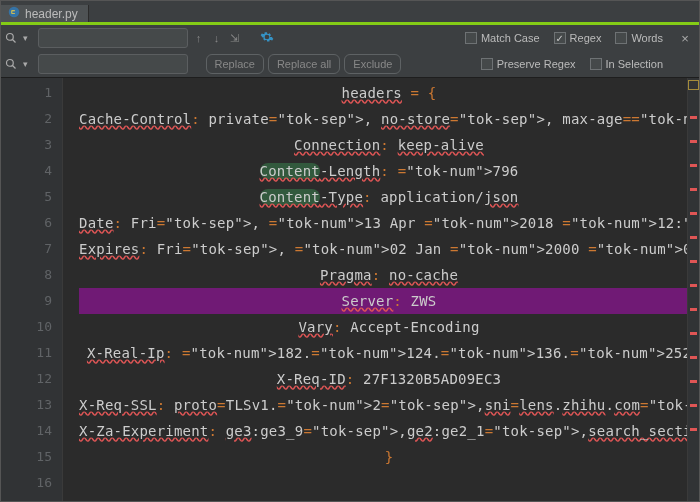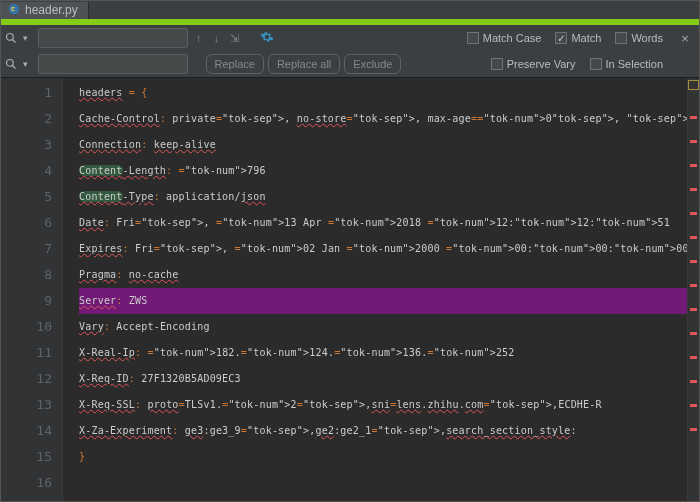--- a/index.html
+++ b/index.html
@@ -11,22 +11,22 @@
     width: 700px;
     height: 502px;
     overflow: hidden;
     border: 1px solid #555;
   }
   
   .tabbar {
     height: 24px;
     background: #3c3f41;
     display: flex;
-    align-items: center;
-    border-bottom: 6px solid #84cc16;
+    align-items: flex-end;
+    border-bottom: 3px solid #84cc16;
   }
   .tab {
     display: flex;
     align-items: center;
     gap: 4px;
     padding: 0 10px 0 6px;
     background: #4e5254;
     border-right: 1px solid #2b2b2b;
     font-family: "Segoe UI", Arial, sans-serif;
     font-size: 12px;
@@ -129,22 +129,23 @@
     flex: 1;
     padding: 2px 0 2px 16px;
     overflow: hidden;
     position: relative;
   }
   .line {
     height: 26px;
     line-height: 26px;
     white-space: pre;
     color: #cccccc;
-    font-size: 10px;
+    font-size: 14px;
     letter-spacing: 0.2px;
+    text-align: center;
   }
   .line.current { background: #701a75; } 
   .tok-sep { color: #CC7832; }
   .typo {
     text-decoration-line: underline;
     text-decoration-style: wavy;
     text-decoration-color: #e05555;
   }
   .match {
     background: #32593d;
@@ -206,21 +207,21 @@
           <path d="M12 8a4 4 0 100 8 4 4 0 000-8zm9 4a7 7 0 01-.1 1.2l2 1.6-2 3.4-2.4-1a7 7 0 01-2 .1l-.4 2.6h-4l-.4-2.6a7 7 0 01-2-.1l-2.4 1-2-3.4 2-1.6A7 7 0 013 12a7 7 0 01.1-1.2l-2-1.6 2-3.4 2.4 1a7 7 0 012-.1L8 4h4l.4 2.6a7 7 0 012 .1l2.4-1 2 3.4-2 1.6c.1.4.2.8.2 1.3z"></path>
         </svg>
     </span>
     <span style="flex:1"></span>
     <span class="fr-check">
         <span class="fr-checkbox"></span>
         <span>Match Case</span>
       </span>
     <span class="fr-check">
         <span class="fr-checkbox">✓</span>
-        <span>Match</span>
+        <span>Regex</span>
       </span>
     <span class="fr-check">
         <span class="fr-checkbox"></span>
         <span>Words</span>
       </span>
     <span class="fr-close">×</span>
   </div>
   <div class="fr-row">
     <span class="fr-glass">
       <svg width="12" height="12" viewBox="0 0 16 16" fill="none" stroke="#aaa" stroke-width="1.6">
@@ -230,21 +231,21 @@
     </span>
     <span class="fr-dd">▾</span>
     <input class="fr-input" placeholder="" style="">
     <span style="width:10px"></span>
     <button class="fr-btn">Replace</button>
     <button class="fr-btn">Replace all</button>
     <button class="fr-btn">Exclude</button>
     <span style="flex:1"></span>
     <span class="fr-check">
         <span class="fr-checkbox"></span>
-        <span>Preserve Vary</span>
+        <span>Preserve Regex</span>
       </span>
     <span class="fr-check">
         <span class="fr-checkbox"></span>
         <span>In Selection</span>
       </span>
     <span style="width:16px"></span>
   </div>
 </div>
 
 <div class="editor">

